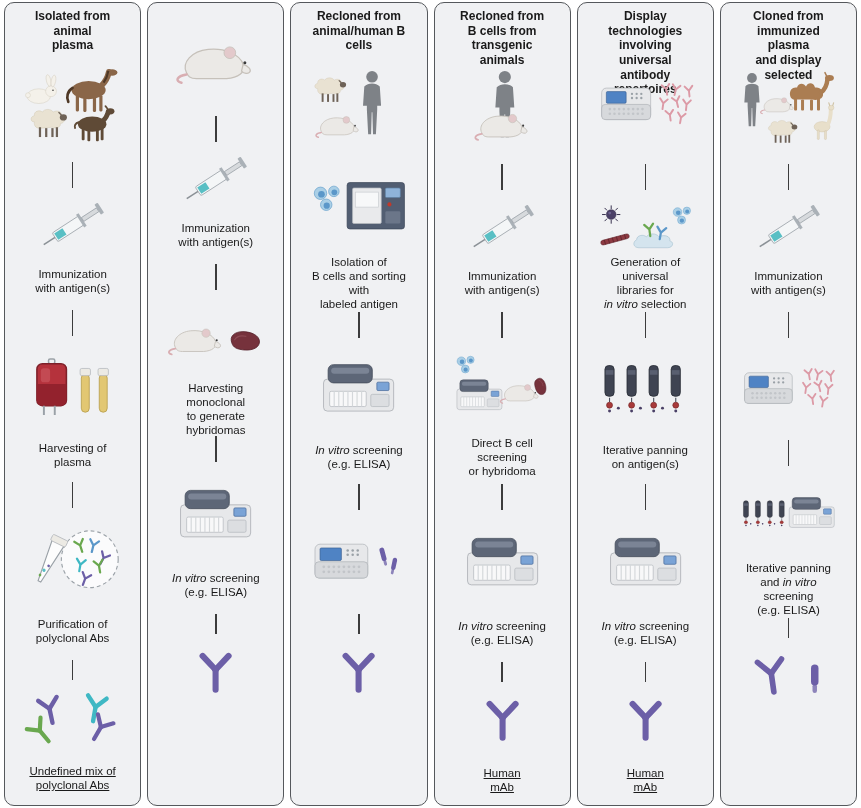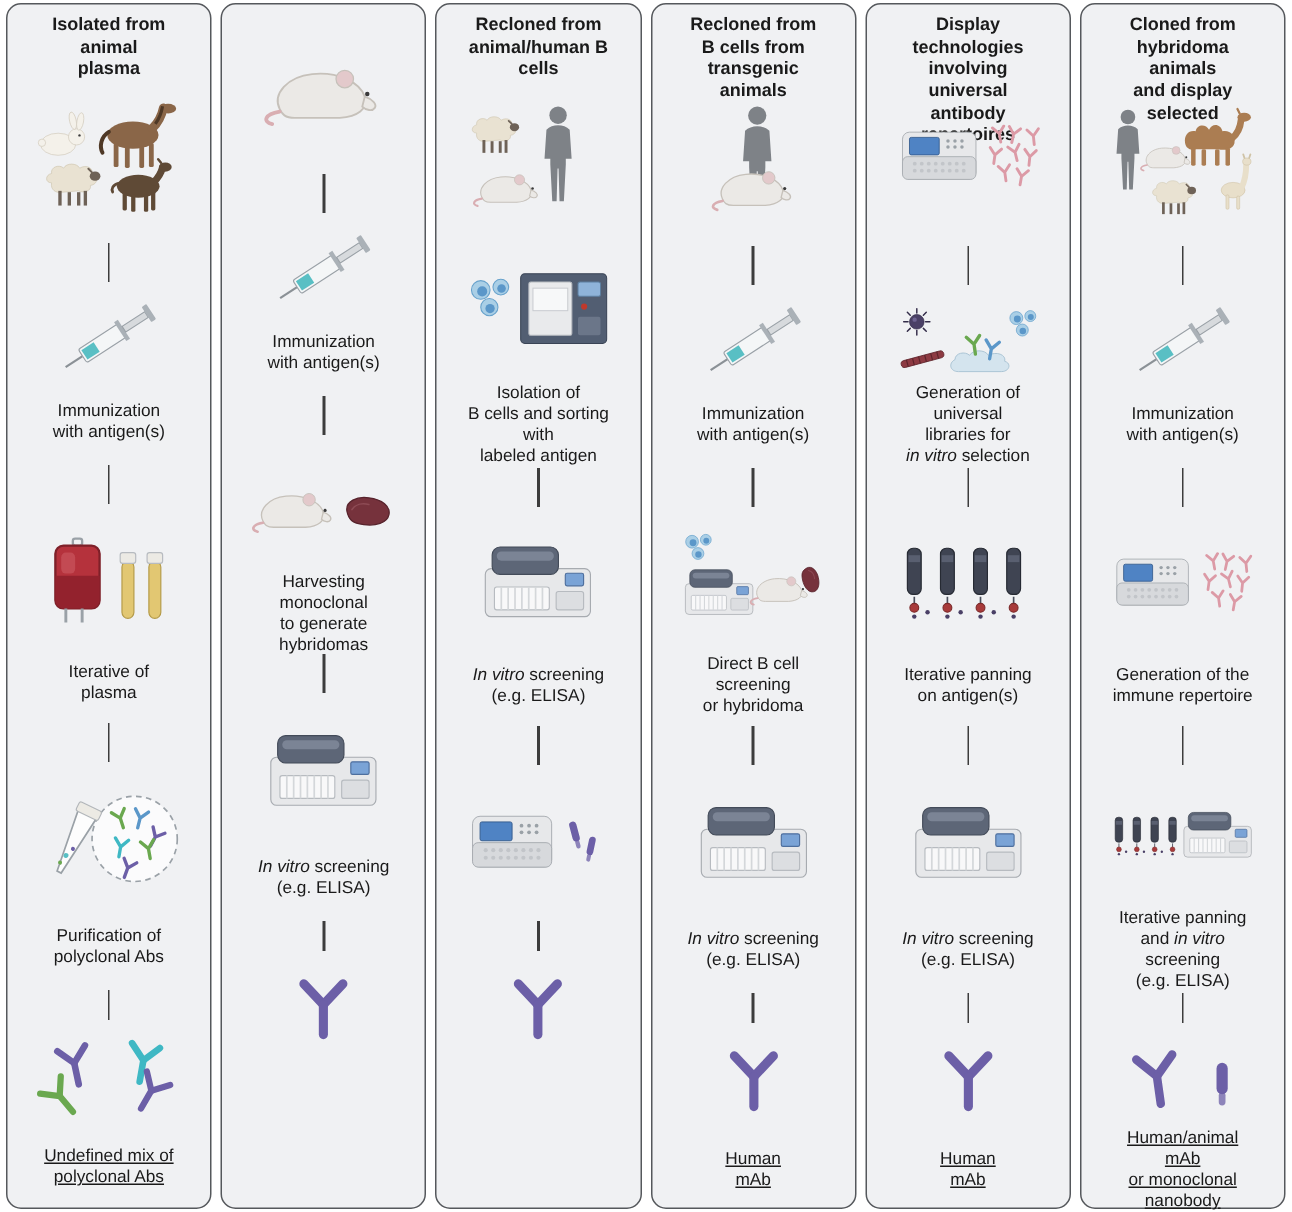--- a/index.html
+++ b/index.html
@@ -354,21 +354,21 @@
         <span class="vline"></span>
       </div>
     <div class="slot a3">
       <svg class="art" width="126" height="90" viewBox="0 0 130 92">
         <use href="#sym-bloodbag" x="10" y="4" width="54" height="84"></use>
         <use href="#sym-tube" x="72" y="18" width="20" height="66"></use>
         <use href="#sym-tube" x="96" y="18" width="20" height="66"></use>
       </svg>
     </div>
     <div class="slot lb3">
-        <p class="label">Iterative of
+        <p class="label">Harvesting of
 plasma</p>
       </div>
     <div class="slot lk">
         <span class="vline"></span>
       </div>
     <div class="slot a4">
       <svg class="art" width="126" height="92" viewBox="0 0 130 94">
         <use href="#sym-purify" x="0" y="0" width="130" height="94"></use>
       </svg>
     </div>
@@ -643,21 +643,21 @@
       </svg>
     </div>
     <div class="slot lb5">
         <p class="label">Human
 mAb</p>
       </div>
   </section>
 
   <section class="col">
     <h2 class="title">Cloned from
-hybridoma animals
+immunized plasma
 and display selected</h2>
     <div class="slot a1">
       <svg class="art" width="126" height="98" viewBox="0 0 130 100">
         <use href="#sym-human" x="0" y="2" width="32" height="78"></use>
         <use href="#sym-mouse" x="26" y="34" width="48" height="26"></use>
         <use href="#sym-camel" x="52" y="0" width="78" height="56"></use>
         <use href="#sym-llama" x="96" y="42" width="34" height="54"></use>
         <use href="#sym-sheep" x="32" y="62" width="50" height="38"></use>
       </svg>
     </div>
@@ -677,24 +677,20 @@
       </div>
     <div class="slot lk">
         <span class="vline"></span>
       </div>
     <div class="slot a3">
       <svg class="art" width="126" height="90" viewBox="0 0 130 92">
         <use href="#sym-pcr" x="0" y="16" width="76" height="56"></use>
         <use href="#sym-pinkcluster" x="82" y="18" width="46" height="54"></use>
       </svg>
     </div>
-    <div class="slot lb3">
-        <p class="label">Generation of the
-immune repertoire</p>
-      </div>
     <div class="slot lk">
         <span class="vline"></span>
       </div>
     <div class="slot a4">
       <svg class="art" width="126" height="92" viewBox="0 0 130 94">
         <use href="#sym-panning" x="0" y="22" width="68" height="38"></use>
         <use href="#sym-machine" x="62" y="16" width="68" height="48"></use>
       </svg>
     </div>
     <div class="slot lb4">
@@ -706,19 +702,15 @@
         <span class="vline short"></span>
       </div>
     <div class="slot a5">
       <svg class="art" width="126" height="68" viewBox="0 0 130 70">
         <g transform="rotate(-8 44 30)">
             <use href="#sym-antibody" x="18" y="6" width="48" height="54" style="color:#6c5fa7"></use>
           </g>
         <use href="#sym-nanobody" x="90" y="14" width="20" height="44" style="color:#6c5fa7"></use>
       </svg>
     </div>
-    <div class="slot lb5">
-        <p class="label">Human/animal mAb
-or monoclonal nanobody</p>
-      </div>
   </section>
 
 </div>
 
 </body></html>

